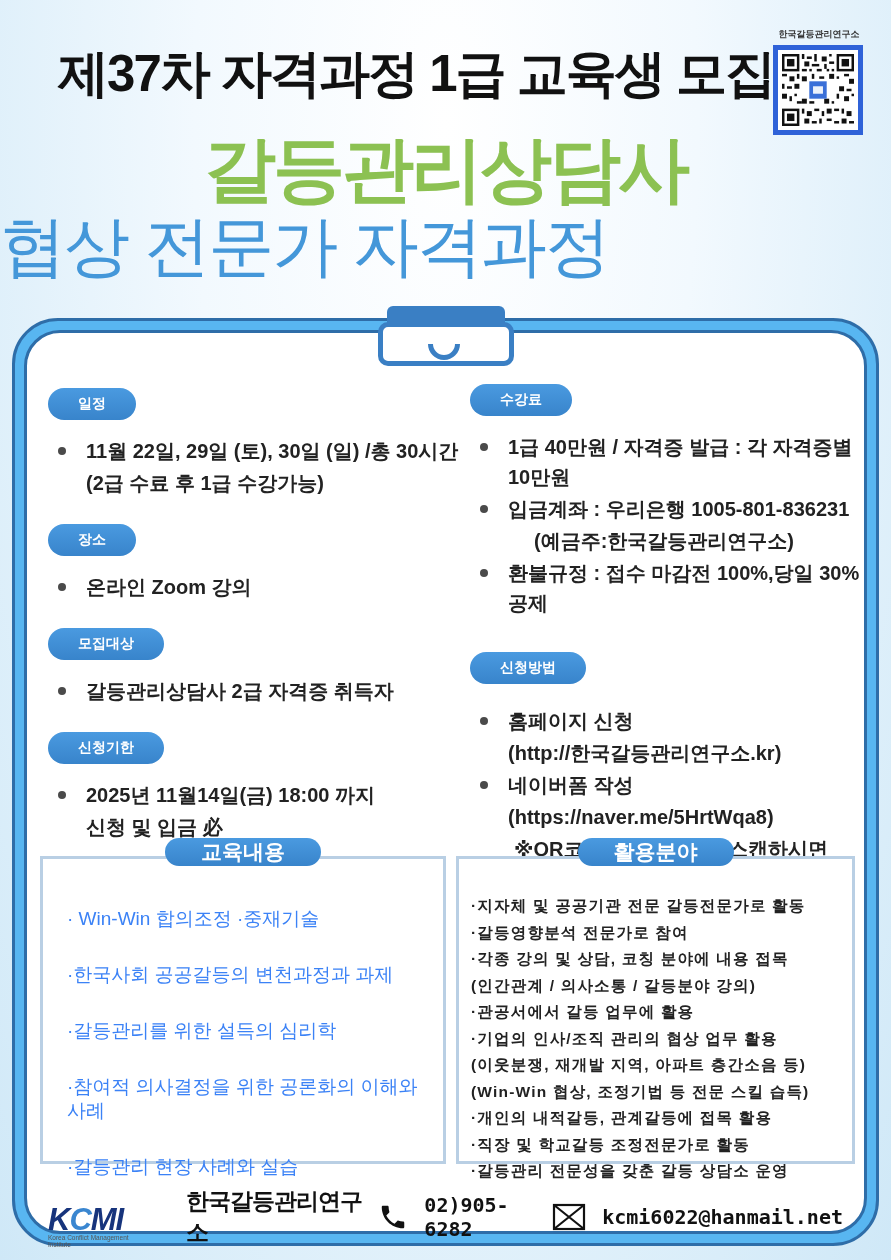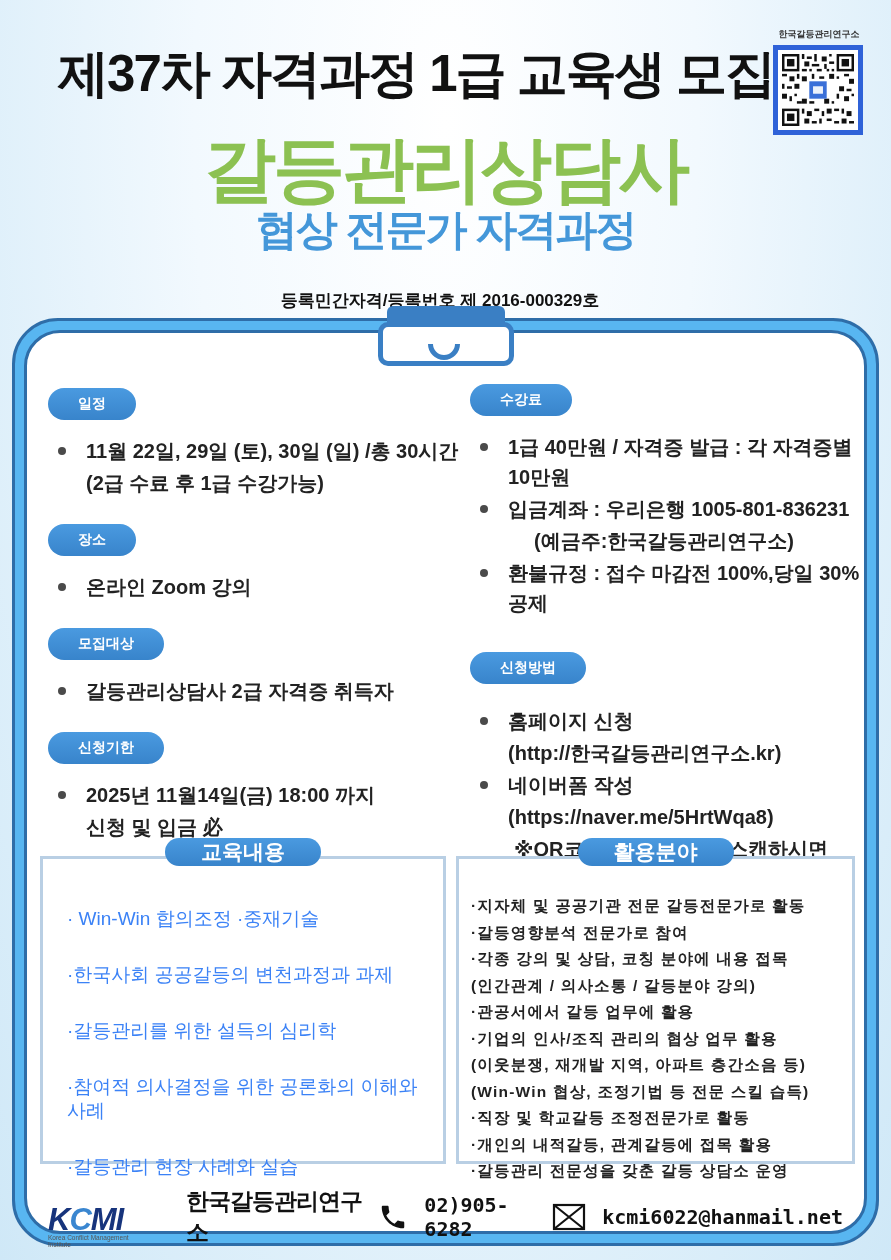--- a/index.html
+++ b/index.html
@@ -12,22 +12,22 @@
   
   .top-title {
     position:absolute; left:0; top:40px; width:800px; text-align:center;
     font-size:51px; font-weight:900; color:#111; letter-spacing:-2px;margin-left:16px;
   }
   .green-title {
     position:absolute; left:0; top:122px; width:891px; text-align:center;
     font-size:72px; font-weight:900; color:#8cc152; letter-spacing:-3px;
   }
   .blue-title {
-    position:absolute; left:0; top:202px; width:891px; text-align:center;
-    font-size:42px; font-weight:700; color:#4497d9; letter-spacing:-2px;
+    position:absolute; left:0; top:202px; width:891px; text-align:left;
+    font-size:66px; font-weight:400; color:#4497d9; letter-spacing:-2px;
   }
   .reg-line {
     position:absolute; left:0; top:289px; width:880px; text-align:center;
     font-size:17px; font-weight:800; color:#111;
   }
   .qr-block { position:absolute; top:28px; right:26px; width:92px; text-align:center; }
   .qr-label { font-size:9px; font-weight:700; color:#333; margin-bottom:4px; white-space:nowrap; }
   .qr-frame { border:5px solid #2f62d8; background:#fff; padding:4px; width:90px; height:90px; }
   
   .main-box {
@@ -101,21 +101,20 @@
   .icon-svg { display:block; }
 </style>
 </head>
 <body>
 
 <div class="poster">
 
   <div class="top-title">제37차 자격과정 1급 교육생 모집</div>
   <div class="green-title">갈등관리상담사</div>
   <div class="blue-title">협상 전문가 자격과정</div>
-  <div class="reg-line">등록민간자격/등록번호 제 2016-000329호</div>
 
   <div class="qr-block">
     <div class="qr-label">한국갈등관리연구소</div>
     <div class="qr-frame">
       <svg class="icon-svg" width="72" height="72" viewBox="0 0 29 29" xmlns="http://www.w3.org/2000/svg">
         <g fill="#111">
           <rect x="0" y="0" width="7" height="7"></rect>
             <rect x="22" y="0" width="7" height="7"></rect>
             <rect x="0" y="22" width="7" height="7"></rect>
           <rect x="1" y="1" width="5" height="5" fill="#fff"></rect>
@@ -283,22 +282,22 @@
     <span class="box-badge">활용분야</span>
     <div class="items">
       <p>·지자체 및 공공기관 전문 갈등전문가로 활동</p>
       <p>·갈등영향분석 전문가로 참여</p>
       <p>·각종 강의 및 상담, 코칭 분야에 내용 접목</p>
       <p>(인간관계 / 의사소통 / 갈등분야 강의)</p>
       <p>·관공서에서 갈등 업무에 활용</p>
       <p>·기업의 인사/조직 관리의 협상 업무 활용</p>
       <p>(이웃분쟁, 재개발 지역, 아파트 층간소음 등)</p>
       <p>(Win-Win 협상, 조정기법 등 전문 스킬 습득)</p>
+      <p>·개인의 내적갈등, 관계갈등에 접목 활용</p>
       <p>·직장 및 학교갈등 조정전문가로 활동</p>
-      <p>·개인의 내적갈등, 관계갈등에 접목 활용</p>
       <p>·갈등관리 전문성을 갖춘 갈등 상담소 운영</p>
     </div>
   </div>
 
   <div class="footer">
     <div class="logo-group">
       <div>
         <div class="logo-text"><span>K</span><span class="c">C</span><span>MI</span></div>
         <div class="logo-sub">Korea Conflict Management Institute</div>
       </div>

